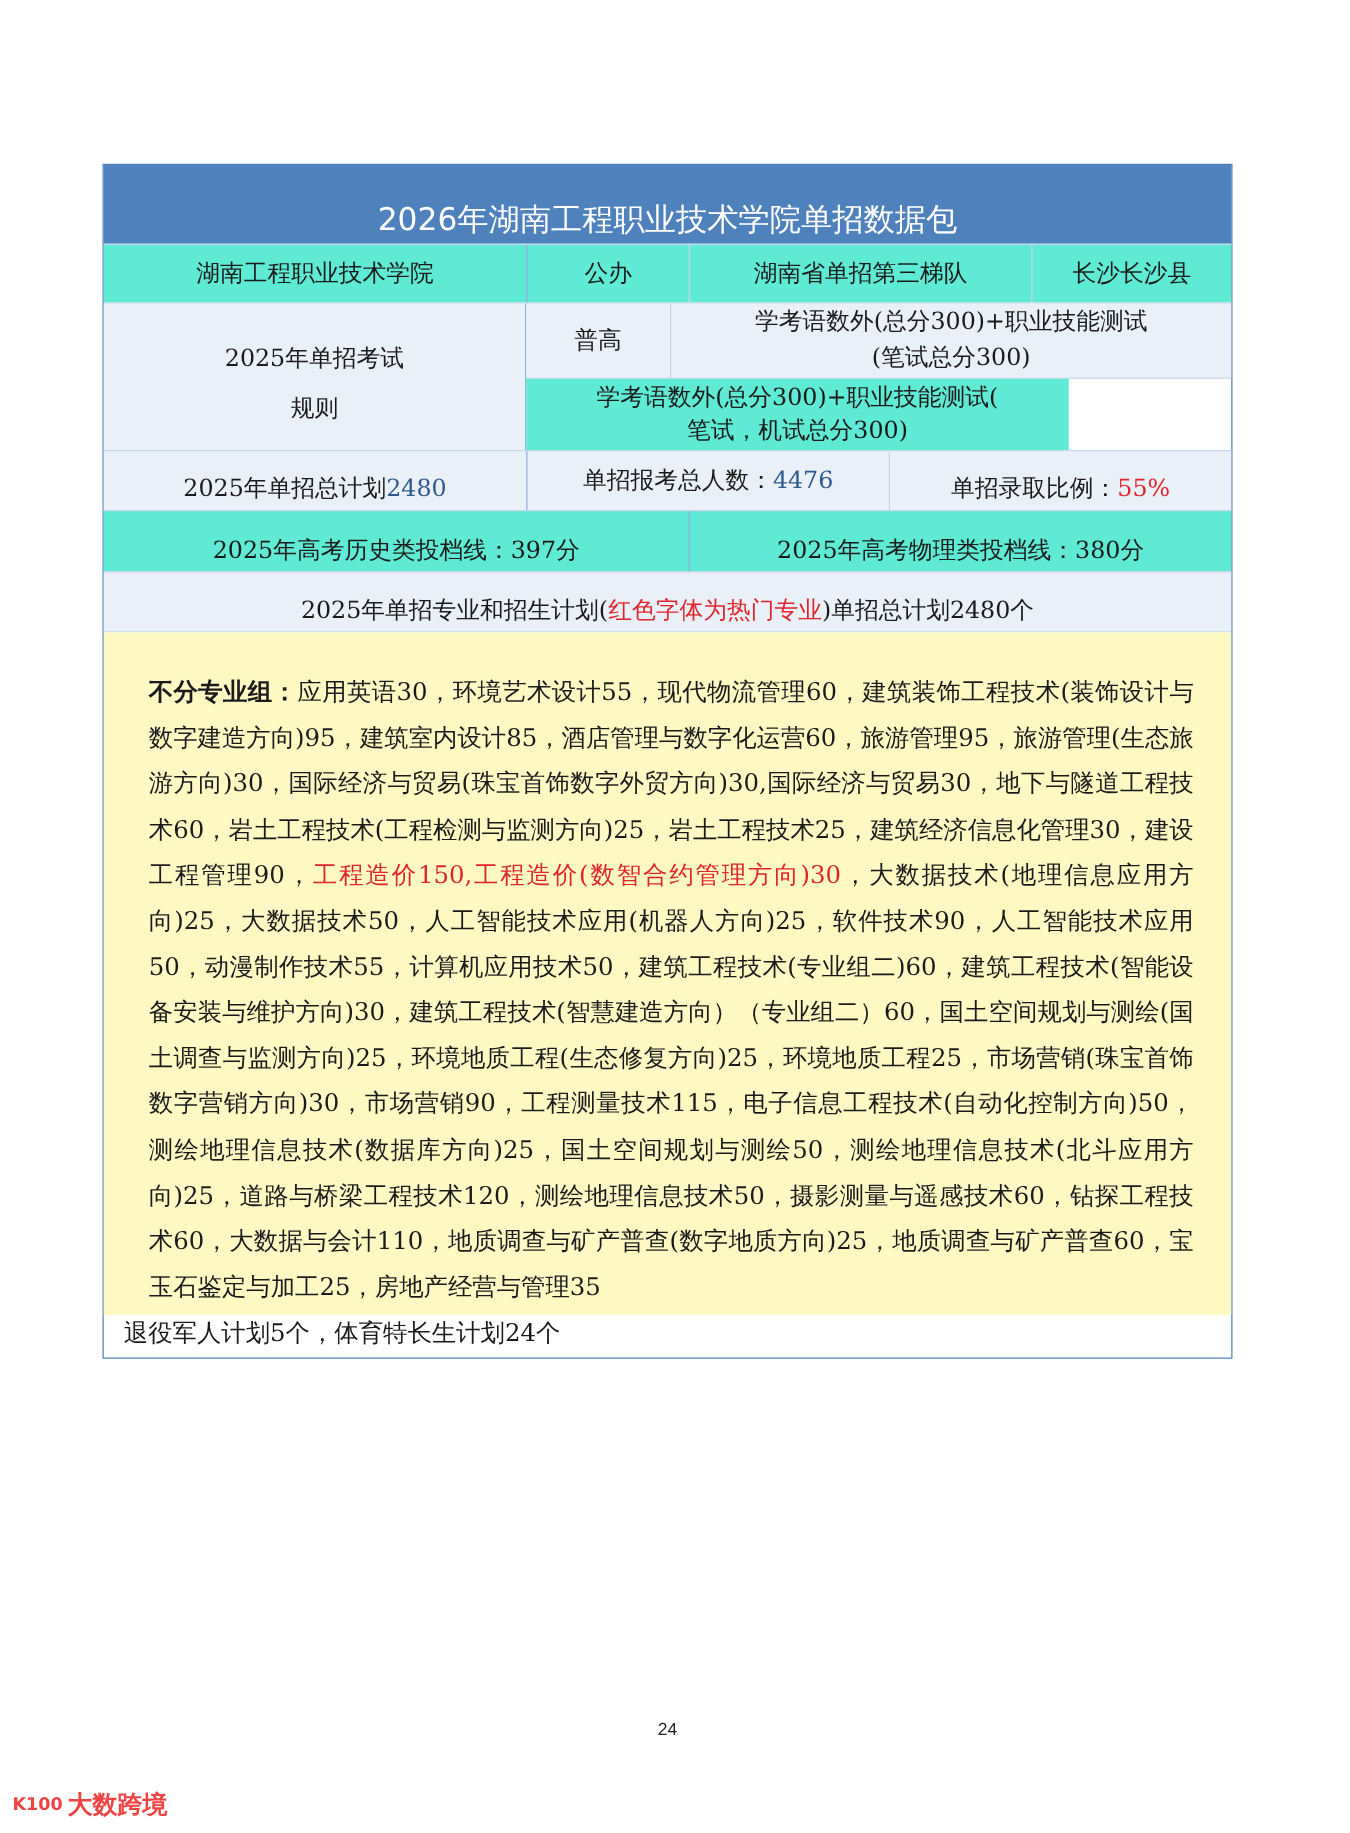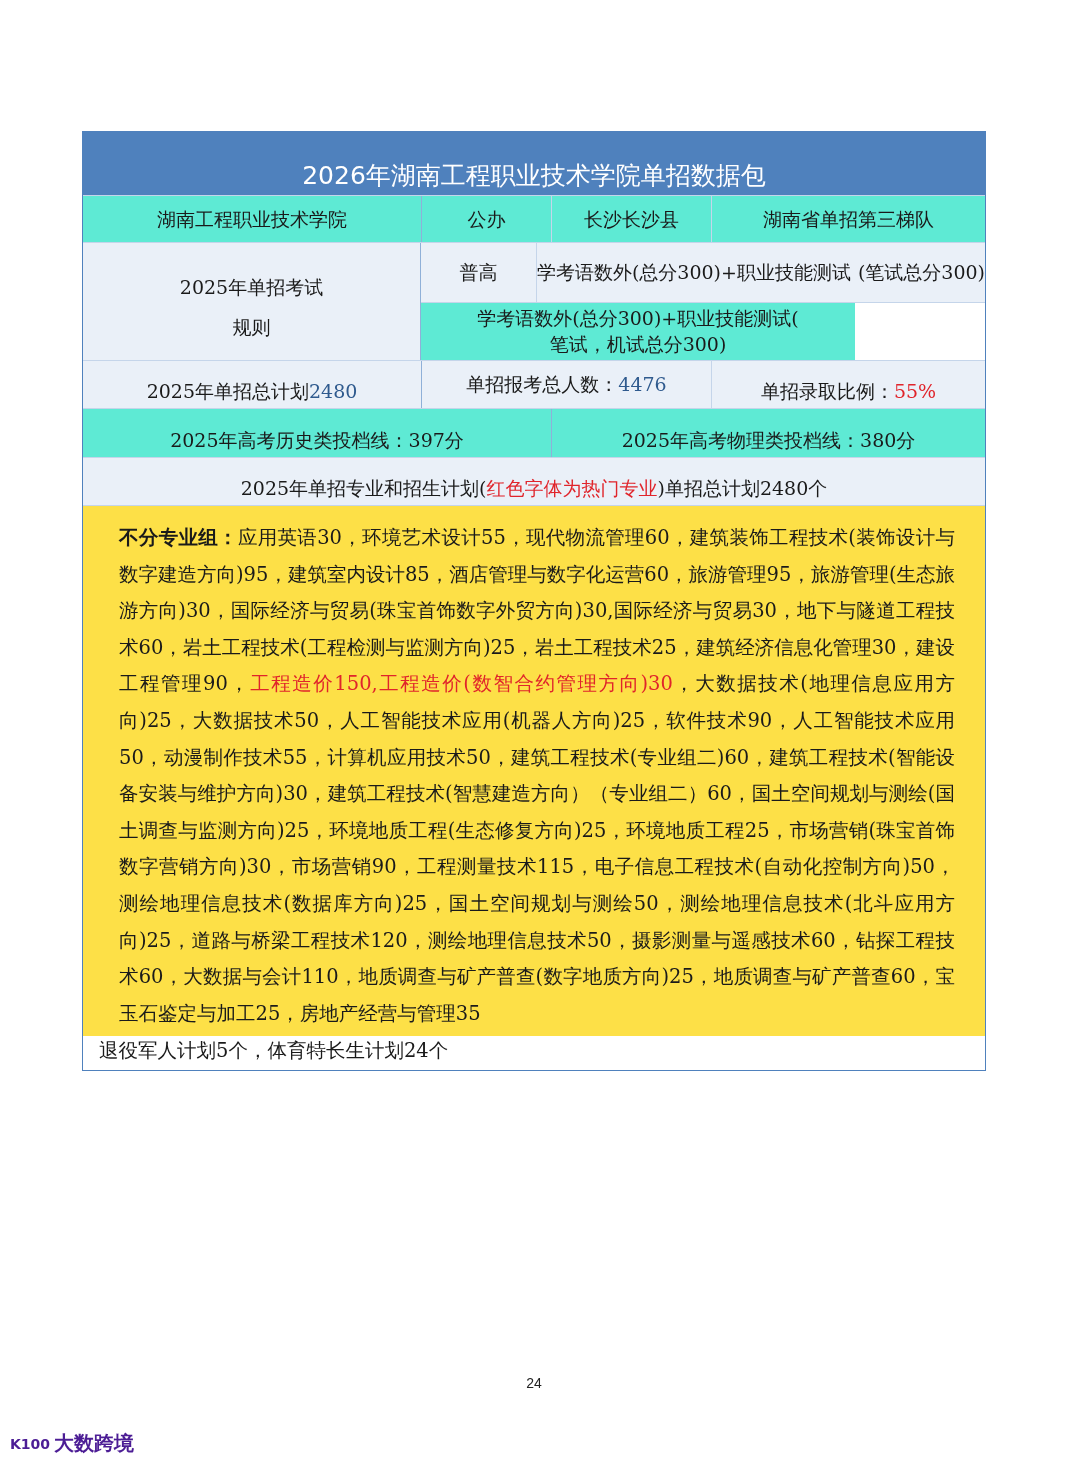--- a/index.html
+++ b/index.html
@@ -15,48 +15,48 @@
   .cell:first-child { border-left: none; }
   .shade { background: #eaf0f8; }
   .white { background: #5eead4; }
   .vdiv { border-left: 1.5px solid #8fb0d8; }
   .blue { color: #2f5a8e; }
   .red { color: #e0242b; }
   .rules-left { width: 338px; flex-direction: column; }
   .rules-right { width: 564px; display: flex; flex-direction: column; }
   .sub { display: flex; border-top: 1px solid #c5d5ea; }
   .sub:first-child { border-top: none; }
-  .body { background: #fde047; padding: 14px 30px 4px 36px; font-size: 19.5px; line-height: 36.6px; text-align: justify; }
+  .body { background: #fef9c3; padding: 30px 30px 4px 36px; font-size: 19.5px; line-height: 36.6px; text-align: justify; }
   .footnote { font-size: 19.5px; padding: 0 0 4px 16px; line-height: 30px; }
   .bold { font-weight: bold; }
   .page-num { position: absolute; left: 0; width: 1068px; top: 1375px; text-align: center; font-family: "Liberation Sans", sans-serif; font-size: 14px; color: #222; }
-  .watermark { position: absolute; left: 10px; top: 1430px; font-family: "DejaVu Sans", sans-serif; font-size: 20px; color: #4c1d95; font-weight: bold; display: flex; align-items: center; gap: 4px; }
+  .watermark { position: absolute; left: 10px; top: 1430px; font-family: "DejaVu Sans", sans-serif; font-size: 20px; color: #ef4444; font-weight: bold; display: flex; align-items: center; gap: 4px; }
 </style>
 </head>
 <body>
 
 <div class="sheet">
   <div class="title">2026年湖南工程职业技术学院单招数据包</div>
 
   <div class="row white" style="height:47px;">
     <div class="cell" style="width:338px;">湖南工程职业技术学院</div>
     <div class="cell vdiv" style="width:130px;">公办</div>
+    <div class="cell" style="width:274px;">湖南省单招第三梯队</div>
     <div class="cell" style="width:160px;">长沙长沙县</div>
-    <div class="cell" style="width:274px;">湖南省单招第三梯队</div>
   </div>
 
   <div class="row" style="height:118px;">
     <div class="cell shade rules-left">
       <div style="margin-top:10px;">2025年单招考试</div>
       <div style="margin-top:10px;">规则</div>
     </div>
     <div class="rules-right vdiv">
       <div class="sub shade" style="height:60px;">
         <div class="cell" style="width:130px; border-left:none;">普高</div>
-        <div class="cell" style="width:508px; flex-direction:row; line-height:29px;justify-content:space-between;">
+        <div class="cell" style="width:508px; flex-direction:column; line-height:29px;">
           <span>学考语数外(总分300)+职业技能测试</span>
           <span>(笔试总分300)</span>
         </div>
       </div>
       <div class="sub" style="height:58px;">
         <div class="cell white" style="width:434px; flex-direction:column; line-height:26px;">
           <span>学考语数外(总分300)+职业技能测试(</span>
           <span>笔试，机试总分300)</span>
         </div>
       </div>

